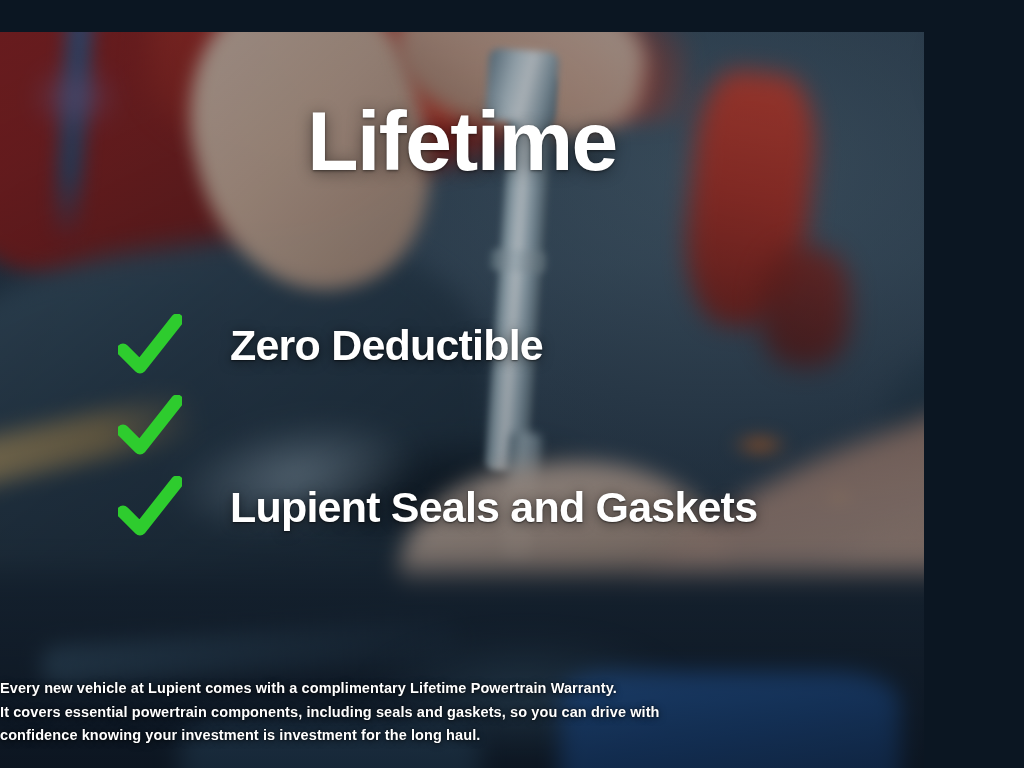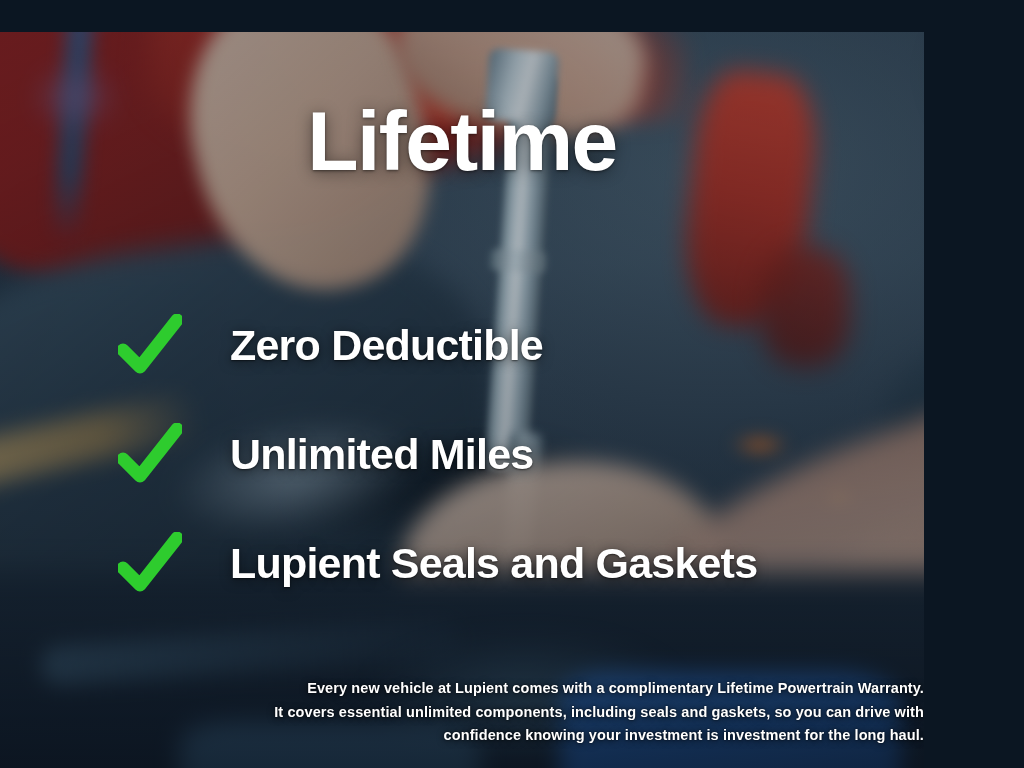--- a/index.html
+++ b/index.html
@@ -255,33 +255,33 @@
     font-weight:bold;
     letter-spacing:-1.6px;
     line-height:.96;
     text-shadow:0 2px 16px rgba(0,0,0,.45), 0 1px 3px rgba(0,0,0,.5);
   }
   .headline .l1{display:block;font-size:84px;}
   .headline .l2{display:block;font-size:72px;margin-top:8px;letter-spacing:-1.2px;}
 
   .bullets{
     position:absolute;left:118px;top:282px;
-    display:flex;flex-direction:column;gap:47px;
+    display:flex;flex-direction:column;gap:19px;
   }
   .bullet{display:flex;align-items:center;gap:48px;}
   .check{width:64px;height:62px;flex:0 0 auto;display:block;}
   .bullet-label{
     color:#ffffff;font-weight:bold;font-size:43px;
     letter-spacing:-.8px;white-space:nowrap;
     text-shadow:0 2px 12px rgba(0,0,0,.5), 0 1px 2px rgba(0,0,0,.55);
   }
 
   .blurb{
     position:absolute;left:0;right:0;bottom:38px;
-    text-align:right;color:#ffffff;
+    text-align:left;color:#ffffff;
     font-size:14.5px;font-weight:bold;line-height:1.62;
     letter-spacing:.1px;
     text-shadow:0 1px 7px rgba(0,0,0,.75), 0 0 2px rgba(0,0,0,.7);
   }
   .blurb span{display:block;}
 </style>
 </head>
 <body>
 
 <div class="stage">
@@ -334,32 +334,31 @@
         <svg class="check" viewBox="0 0 64 62" aria-hidden="true">
           <path d="M5 36 L22 53 L59 6" fill="none" stroke="#2ecc2e" stroke-width="13" stroke-linecap="round" stroke-linejoin="round"></path>
         </svg>
         <span class="bullet-label">Zero Deductible</span>
       </li>
 
       <li class="bullet">
         <svg class="check" viewBox="0 0 64 62" aria-hidden="true">
           <path d="M5 36 L22 53 L59 6" fill="none" stroke="#2ecc2e" stroke-width="13" stroke-linecap="round" stroke-linejoin="round"></path>
         </svg>
-        <span class="bullet-label">Unlimited Miles</span>
       </li>
 
       <li class="bullet">
         <svg class="check" viewBox="0 0 64 62" aria-hidden="true">
           <path d="M5 36 L22 53 L59 6" fill="none" stroke="#2ecc2e" stroke-width="13" stroke-linecap="round" stroke-linejoin="round"></path>
         </svg>
         <span class="bullet-label">Lupient Seals and Gaskets</span>
       </li>
 
     </ul>
 
     <p class="blurb">
       <span>Every new vehicle at Lupient comes with a complimentary Lifetime Powertrain Warranty.</span>
-      <span>It covers essential unlimited components, including seals and gaskets, so you can drive with</span>
+      <span>It covers essential powertrain components, including seals and gaskets, so you can drive with</span>
       <span>confidence knowing your investment is investment for the long haul.</span>
     </p>
 
   </div>
 </div>
 
 </body></html>

